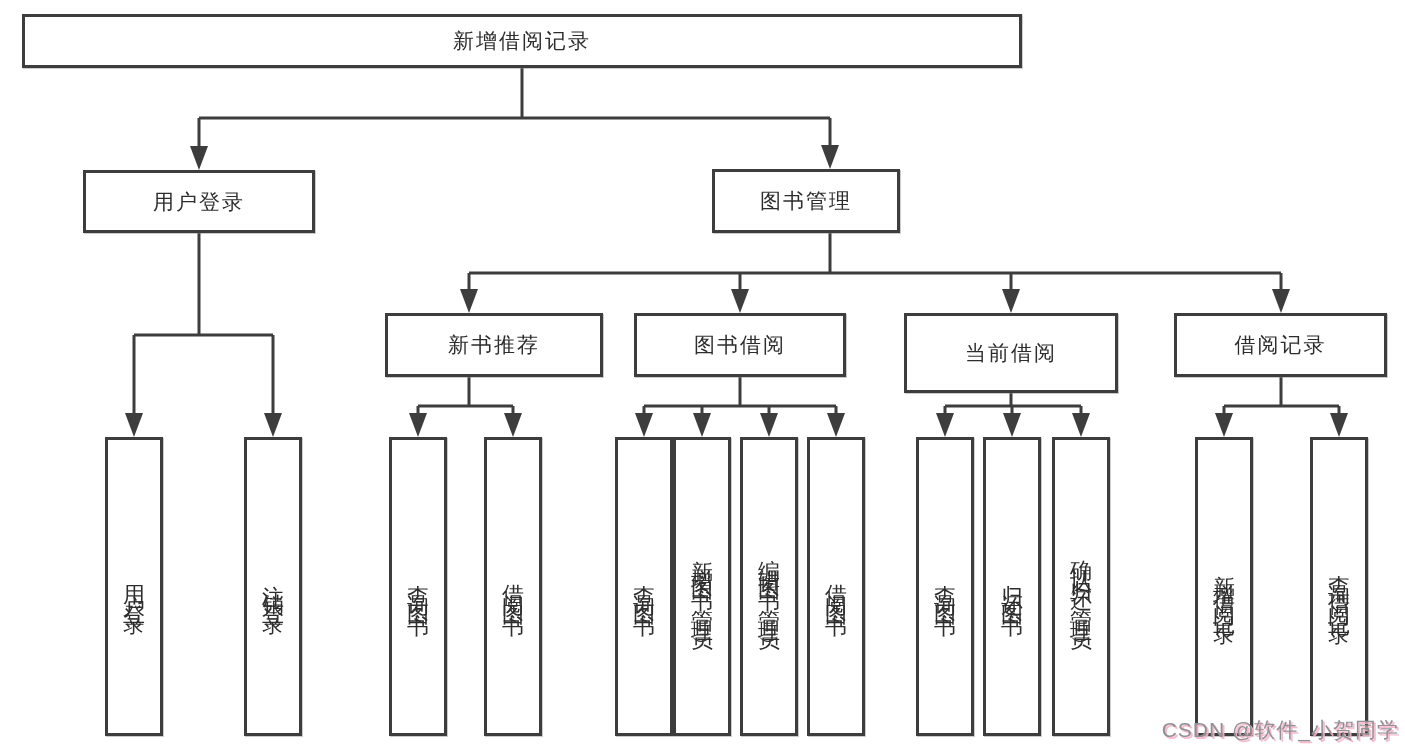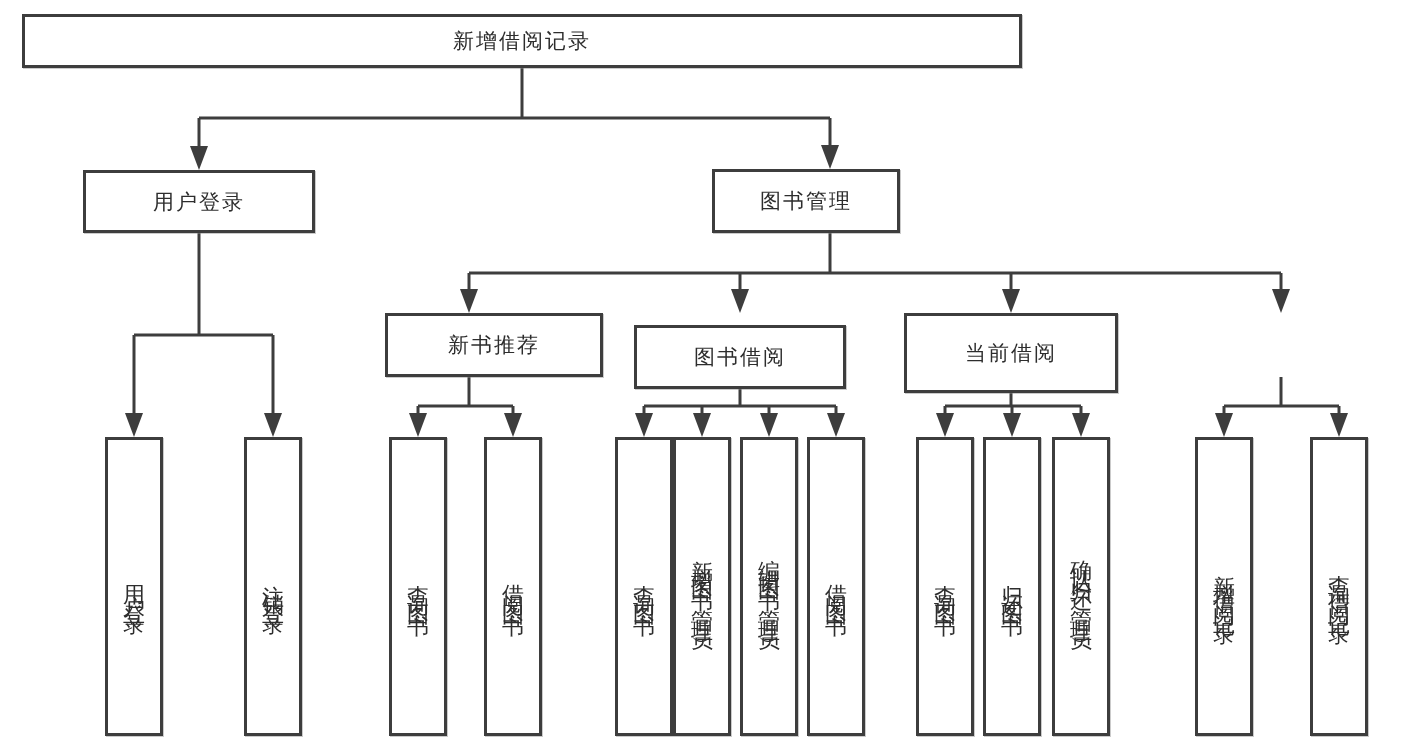--- a/index.html
+++ b/index.html
@@ -144,26 +144,29 @@
   <div class="box" style="left:83px; top:170px; width:232px; height:63px;">
     <span class="hlabel">用户登录</span>
   </div>
   <div class="box" style="left:712px; top:169px; width:188px; height:64px;">
     <span class="hlabel">图书管理</span>
   </div>
 
   <div class="box" style="left:360px; top:313px; width:218px; height:64px;margin-left:25px;">
     <span class="hlabel">新书推荐</span>
   </div>
-  <div class="box" style="left:634px; top:313px; width:212px; height:64px;margin-top:12px;">
+  <div class="box" style="left:634px; top:313px; width:212px; height:64px;">
     <span class="hlabel">图书借阅</span>
   </div>
   <div class="box" style="left:904px; top:313px; width:214px; height:80px;">
     <span class="hlabel">当前借阅</span>
   </div>
+  <div class="box" style="left:1174px; top:313px; width:213px; height:64px;">
+    <span class="hlabel">借阅记录</span>
+  </div>
 
   <div class="box" style="left:105px; top:437px; width:58px; height:299px;">
     <span class="vlabel">用户登录</span>
   </div>
   <div class="box" style="left:244px; top:437px; width:58px; height:299px;">
     <span class="vlabel">注销登录</span>
   </div>
 
   <div class="box" style="left:389px; top:437px; width:58px; height:299px;">
     <span class="vlabel">查询图书</span>
@@ -195,14 +198,15 @@
     <span class="vlabel">确认归还（管理员）</span>
   </div>
 
   <div class="box" style="left:1195px; top:437px; width:58px; height:299px;">
     <span class="vlabel">新增借阅记录</span>
   </div>
   <div class="box" style="left:1310px; top:437px; width:58px; height:299px;">
     <span class="vlabel">查询借阅记录</span>
   </div>
 
+  <div id="watermark">CSDN @软件_小贺同学</div>
 
 </div>
 
 </body></html>

